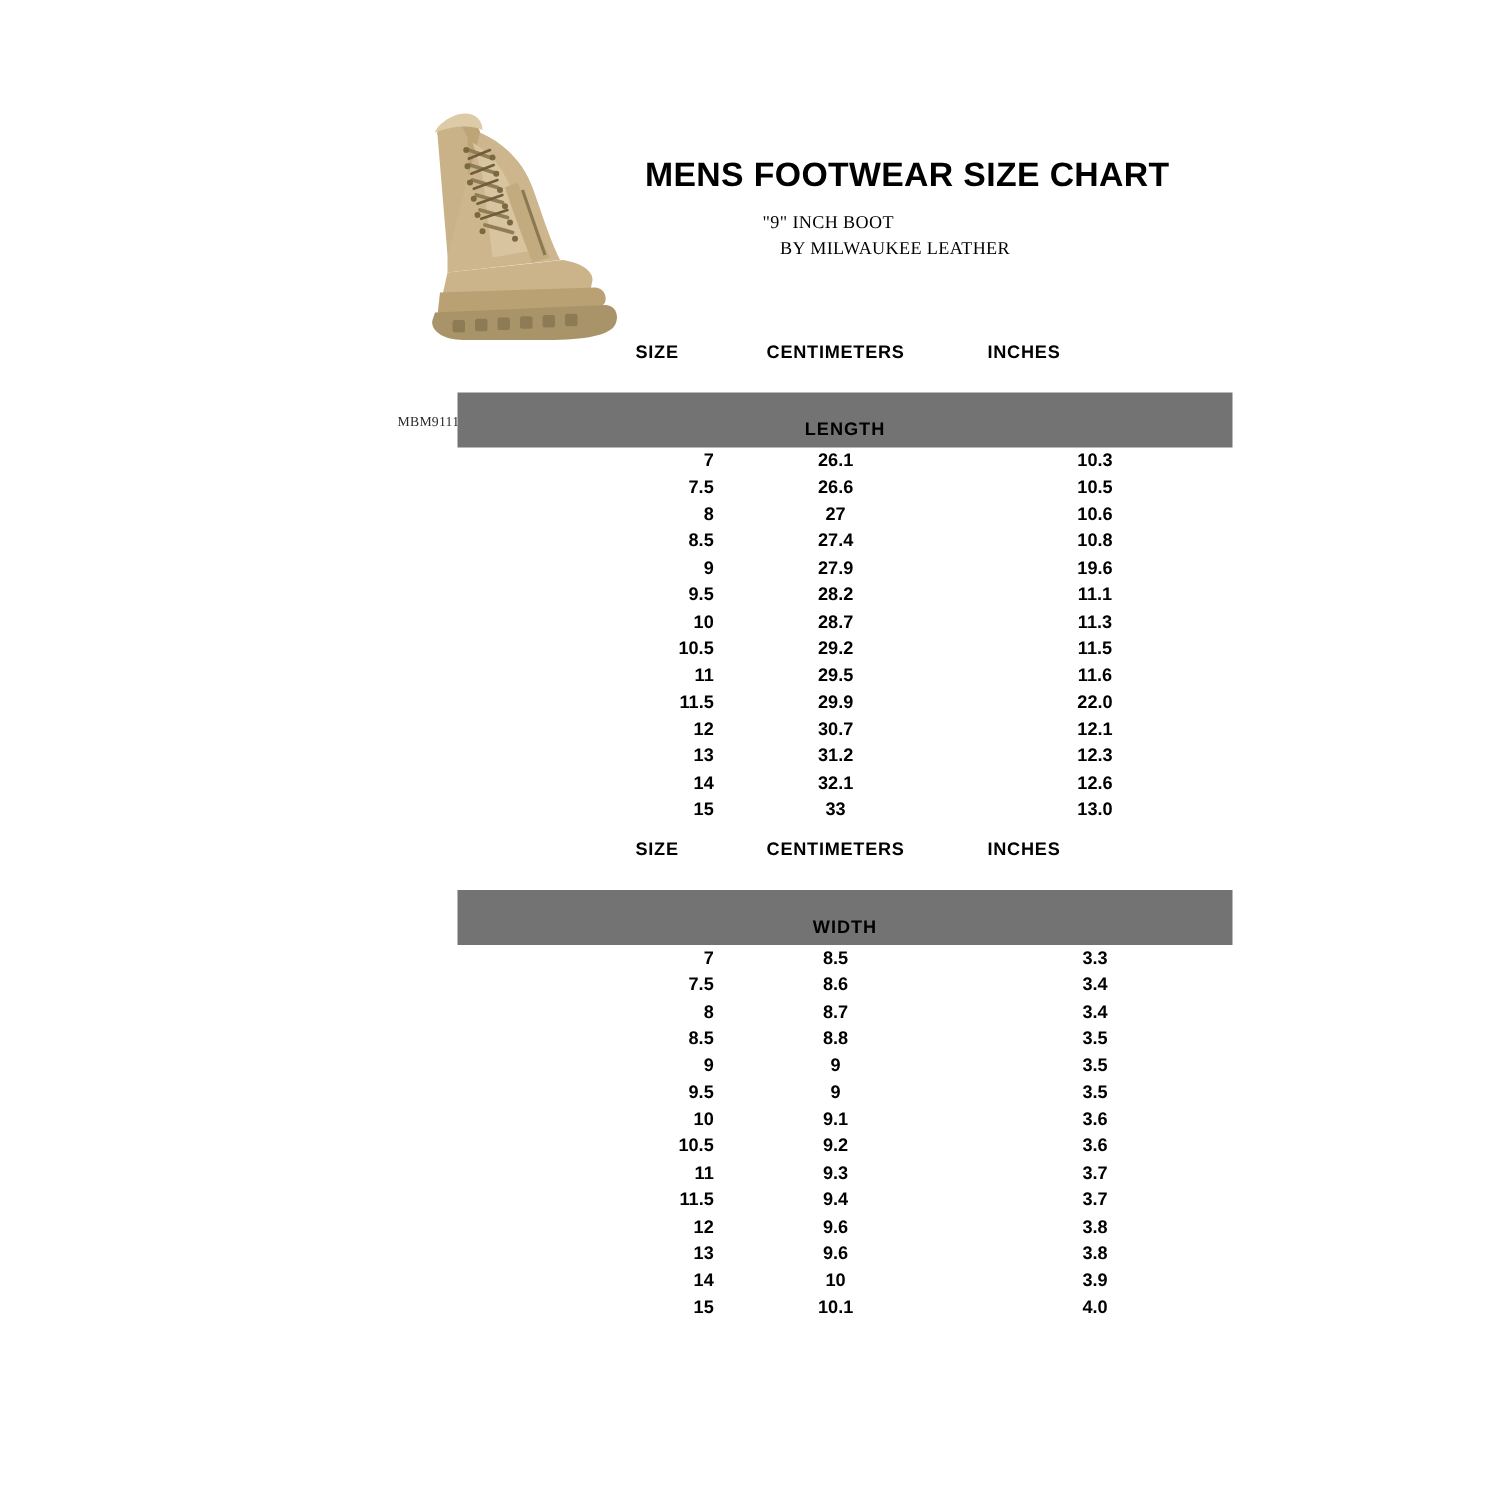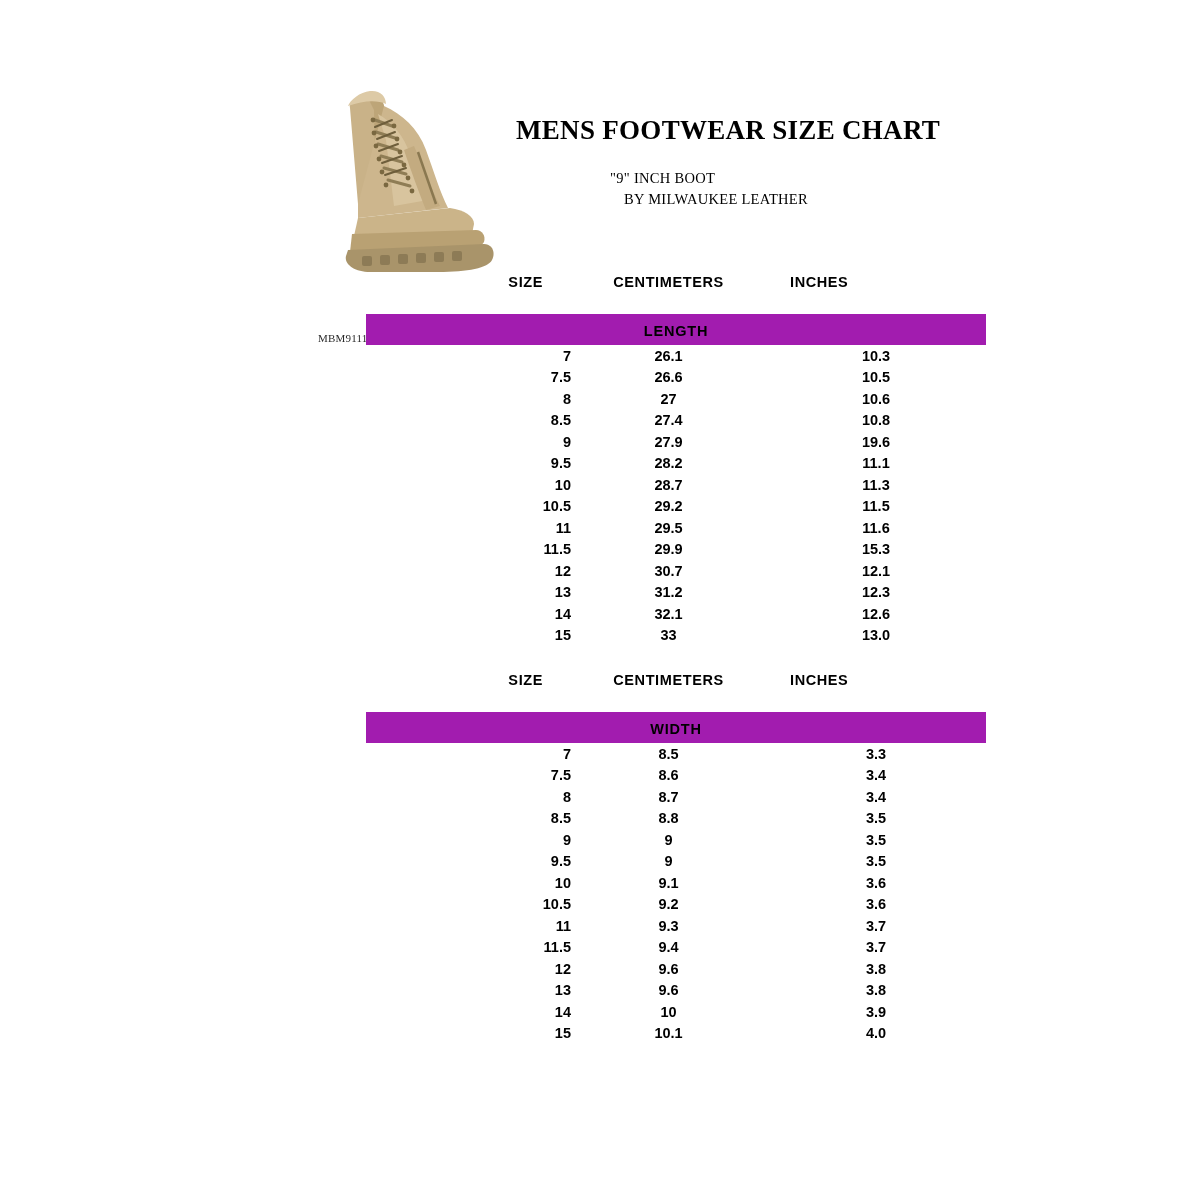--- a/index.html
+++ b/index.html
@@ -41,22 +41,22 @@
     width: 210px;
     font-family: "Liberation Serif", serif;
     font-size: 11px;
     letter-spacing: 0.2px;
     color: #2b2b2b;
   }
 
   .title {
     position: absolute;
     left: 516px;
-    top: 45px;
-    font-family: Liberation Serif, serif;
+    top: 55px;
+    font-family: Liberation Sans, sans-serif;
     font-size: 27px;
     font-weight: bold;
     letter-spacing: 0.3px;
     white-space: nowrap;
   }
   .subtitle-1 {
     position: absolute;
     left: 610px;
     top: 100px;
     font-family: "Liberation Serif", serif;
@@ -98,26 +98,26 @@
     font-weight: bold;
     letter-spacing: 0.6px;
     padding: 2px 0 24px 0;
     text-align: center;
   }
   table.size-table th.h-size { text-align: right; padding-right: 28px; }
   table.size-table th.h-cm   { text-align: center; }
   table.size-table th.h-in   { text-align: left; padding-left: 24px; }
 
   tr.band-row td {
-    background: #a21caf;
+    background: #737373;
     font-size: 14.5px;
     font-weight: bold;
     letter-spacing: 0.8px;
     text-align: center;
-    padding: 7px 0 4px 0;
+    padding: 20px 0 4px 0;
     height: 20px;
   }
 
   table.size-table td.v {
     font-size: 14.5px;
     font-weight: bold;
     padding: 3.5px 0;
     line-height: 1.0;
   }
   td.v-size { text-align: right; padding-right: 46px; }
@@ -256,21 +256,21 @@
           <td class="v v-in">11.5</td>
         </tr>
       <tr>
           <td class="v v-size">11</td>
           <td class="v v-cm">29.5</td>
           <td class="v v-in">11.6</td>
         </tr>
       <tr>
           <td class="v v-size">11.5</td>
           <td class="v v-cm">29.9</td>
-          <td class="v v-in">15.3</td>
+          <td class="v v-in">22.0</td>
         </tr>
       <tr>
           <td class="v v-size">12</td>
           <td class="v v-cm">30.7</td>
           <td class="v v-in">12.1</td>
         </tr>
       <tr>
           <td class="v v-size">13</td>
           <td class="v v-cm">31.2</td>
           <td class="v v-in">12.3</td>

